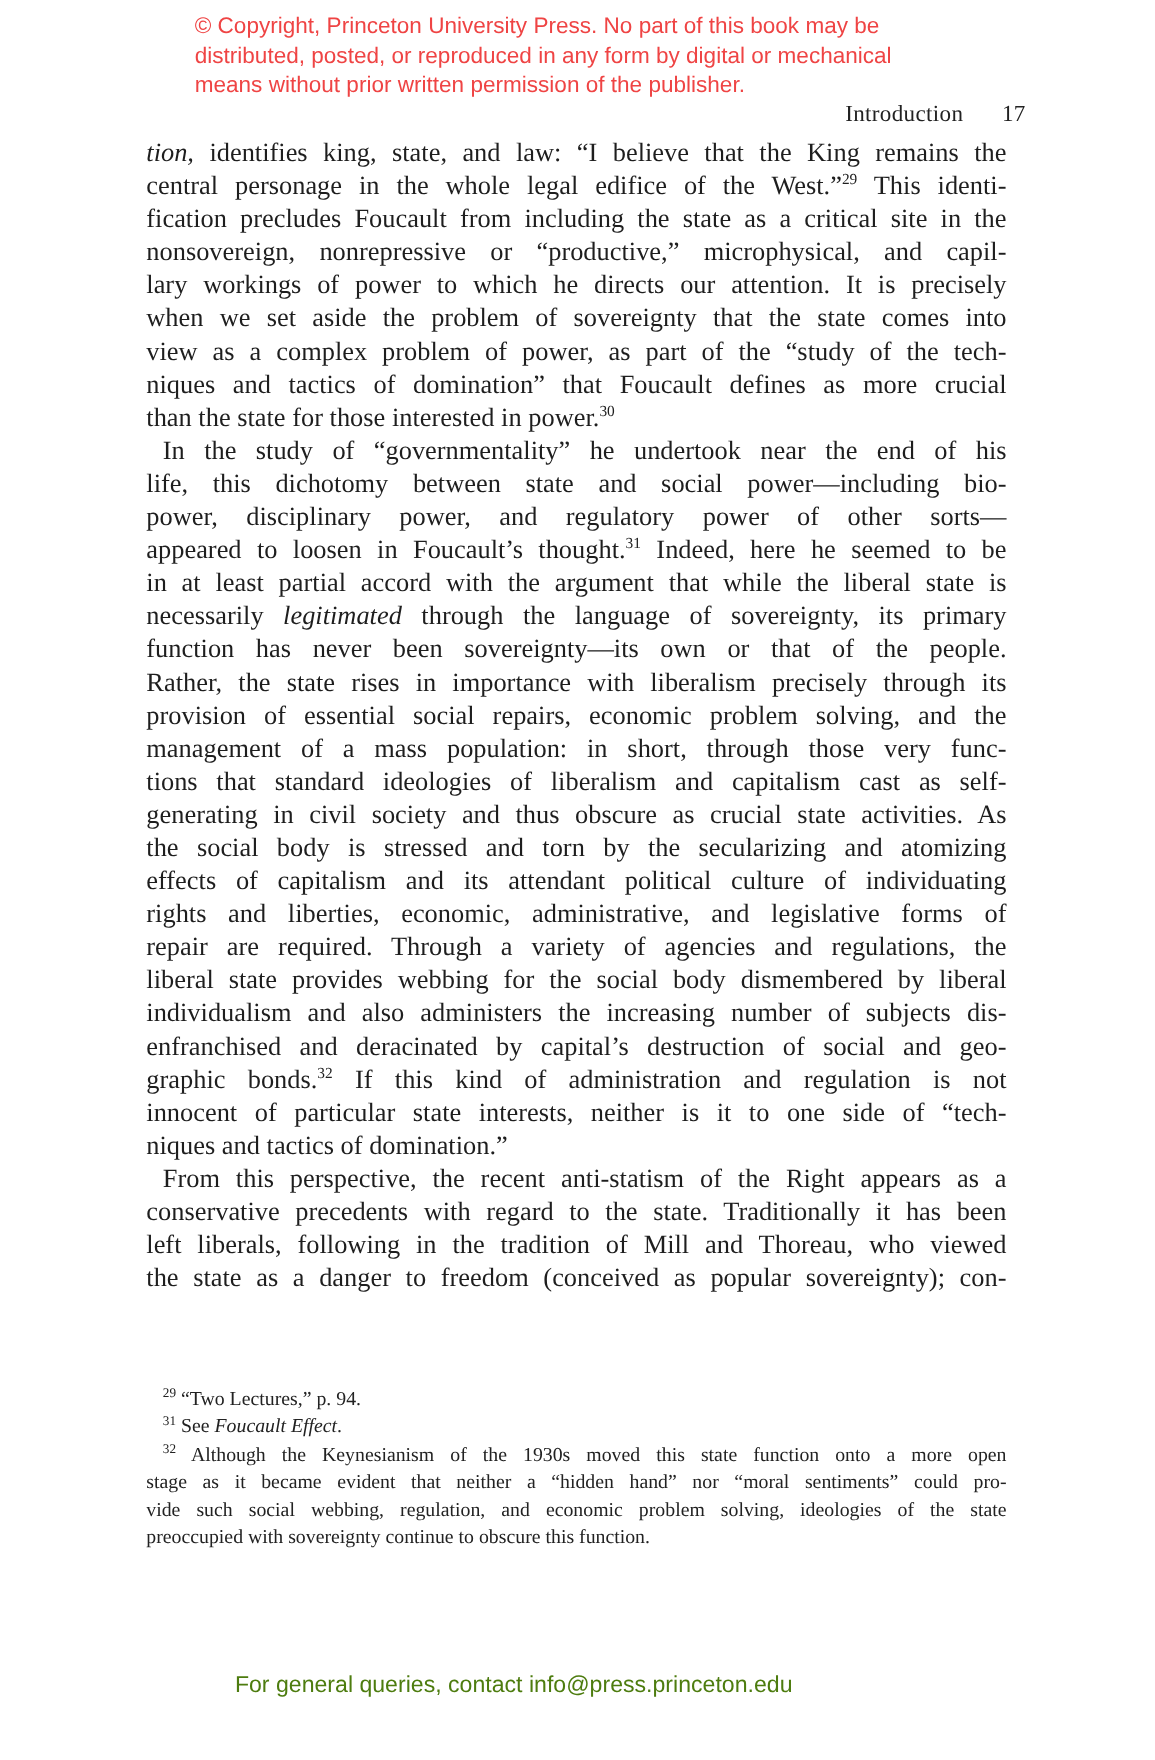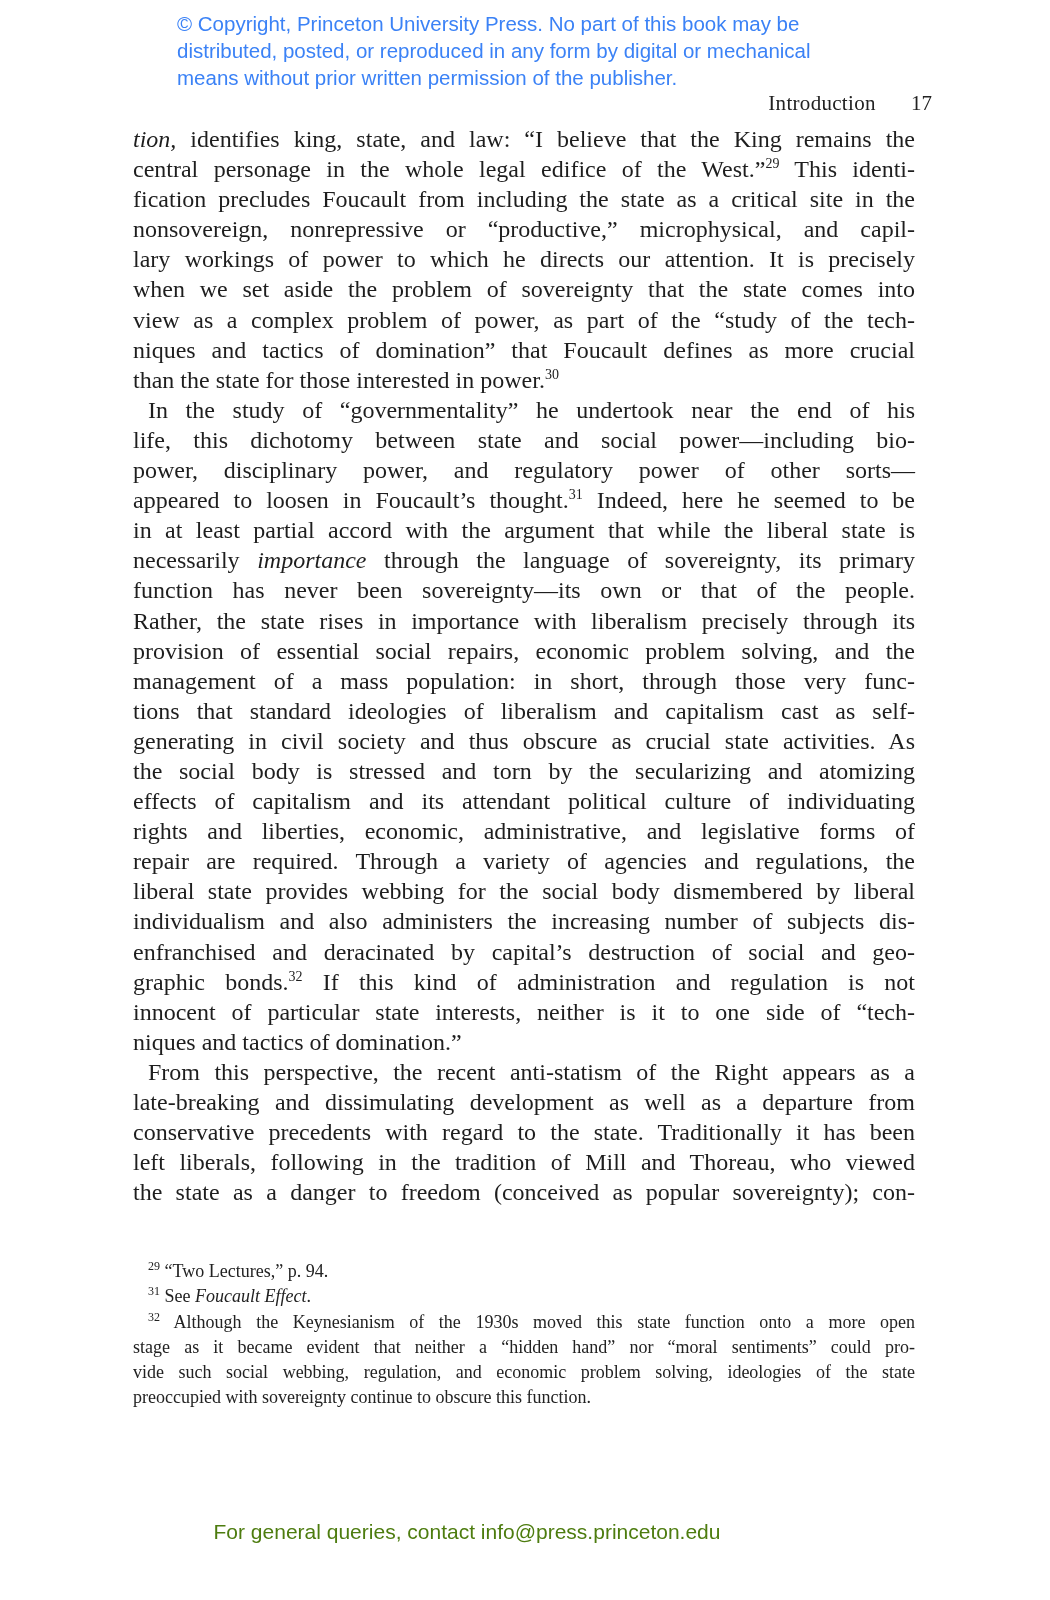--- a/index.html
+++ b/index.html
@@ -1,20 +1,20 @@
 <!DOCTYPE html>
 <html><head>
 <meta charset="utf-8">
 <style>
   html, body { margin: 0; padding: 0; background: #ffffff; }
   body { width: 1050px; height: 1600px; position: relative; overflow: hidden; color: #1a1a1a; }
   .notice {
     position: absolute; left: 177px; top: 10px; width: 720px;
     font-family: "Liberation Sans", sans-serif; font-size: 20.5px; line-height: 27px;
-    color: #3b82f6;
+    color: #ef4444;
   }
   .notice div { white-space: nowrap; }
   .running-head {
     position: absolute; top: 91px; right: 118px;
     font-family: "Liberation Serif", serif; font-size: 21px; color: #222;
   }
   .running-head .title { margin-right: 30px; letter-spacing: 0.3px; }
   .body-text {
     position: absolute; left: 133px; top: 124px; width: 782px;
     font-family: "Liberation Serif", serif; font-size: 24px; color: #1e1e1e;
@@ -95,21 +95,21 @@
       <div class="line">
         <span class="j"><span>power, disciplinary power, and regulatory power of other sorts—</span></span>
       </div>
       <div class="line">
         <span class="j"><span>appeared to loosen in Foucault’s thought.</span><sup>31</sup><span> Indeed, here he seemed to be</span></span>
       </div>
       <div class="line">
         <span class="j"><span>in at least partial accord with the argument that while the liberal state is</span></span>
       </div>
       <div class="line">
-        <span class="j"><span>necessarily </span><i>importance</i><span> through the language of sovereignty, its primary</span></span>
+        <span class="j"><span>necessarily </span><i>legitimated</i><span> through the language of sovereignty, its primary</span></span>
       </div>
       <div class="line">
         <span class="j"><span>function has never been sovereignty—its own or that of the people.</span></span>
       </div>
       <div class="line">
         <span class="j"><span>Rather, the state rises in importance with liberalism precisely through its</span></span>
       </div>
       <div class="line">
         <span class="j"><span>provision of essential social repairs, economic problem solving, and the</span></span>
       </div>
@@ -151,23 +151,20 @@
       </div>
       <div class="line last">
         <span class="j"><span>niques and tactics of domination.”</span></span>
       </div>
     </div>
     <div>
       <div class="line indent">
         <span class="j"><span>From this perspective, the recent anti-statism of the Right appears as a</span></span>
       </div>
       <div class="line">
-        <span class="j"><span>late-breaking and dissimulating development as well as a departure from</span></span>
-      </div>
-      <div class="line">
         <span class="j"><span>conservative precedents with regard to the state. Traditionally it has been</span></span>
       </div>
       <div class="line">
         <span class="j"><span>left liberals, following in the tradition of Mill and Thoreau, who viewed</span></span>
       </div>
       <div class="line">
         <span class="j"><span>the state as a danger to freedom (conceived as popular sovereignty); con-</span></span>
       </div>
     </div>
   </div>

